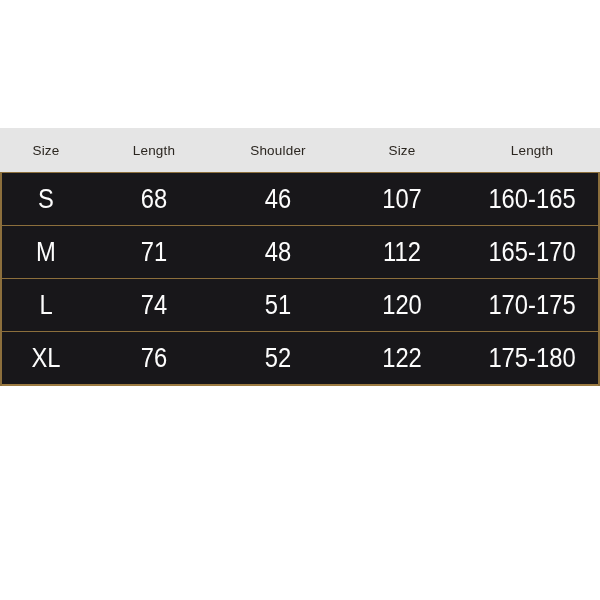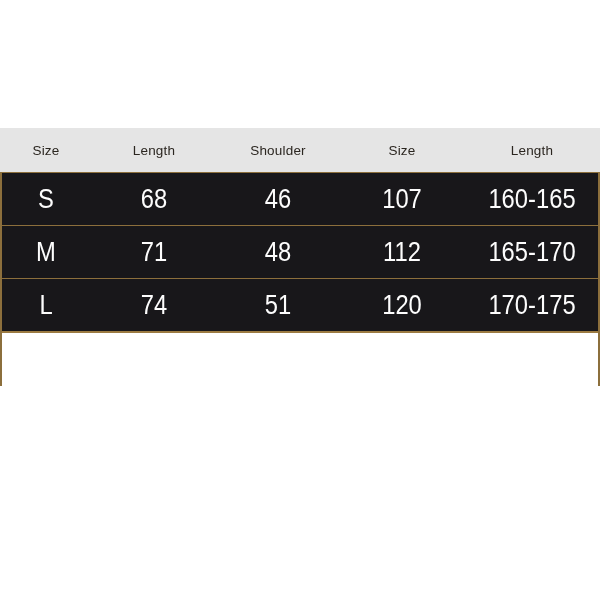--- a/index.html
+++ b/index.html
@@ -134,15 +134,22 @@
         <td>112</td>
         <td>165-170</td>
       </tr>
       <tr>
         <td>L</td>
         <td>74</td>
         <td>51</td>
         <td>120</td>
         <td>170-175</td>
       </tr>
+      <tr>
+        <td>XL</td>
+        <td>76</td>
+        <td>52</td>
+        <td>122</td>
+        <td>175-180</td>
+      </tr>
     </tbody>
   </table>
 </div>
 
 </body></html>

